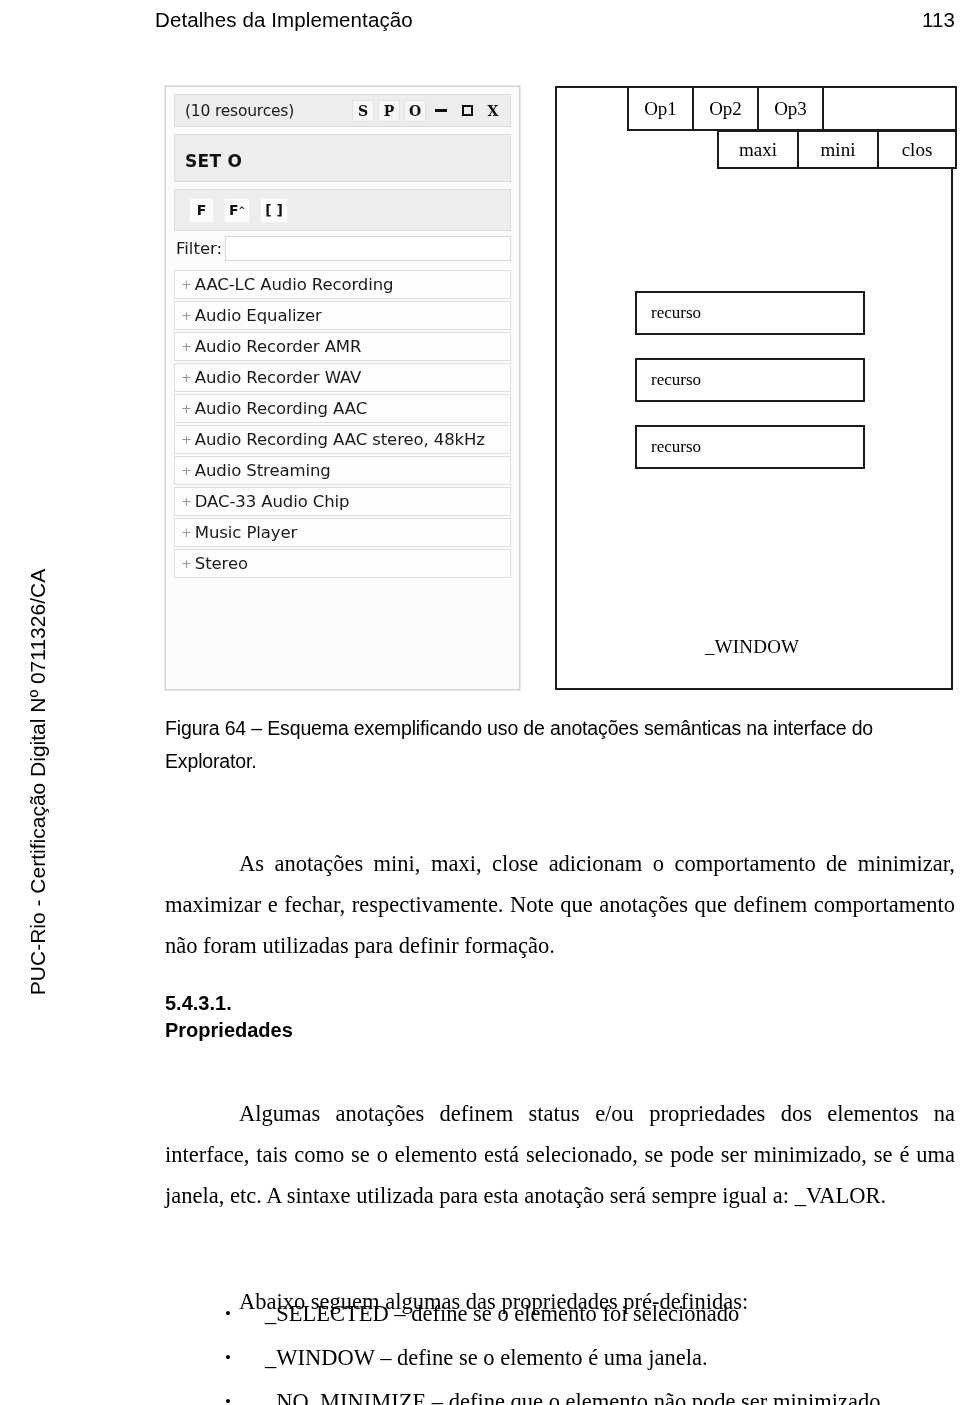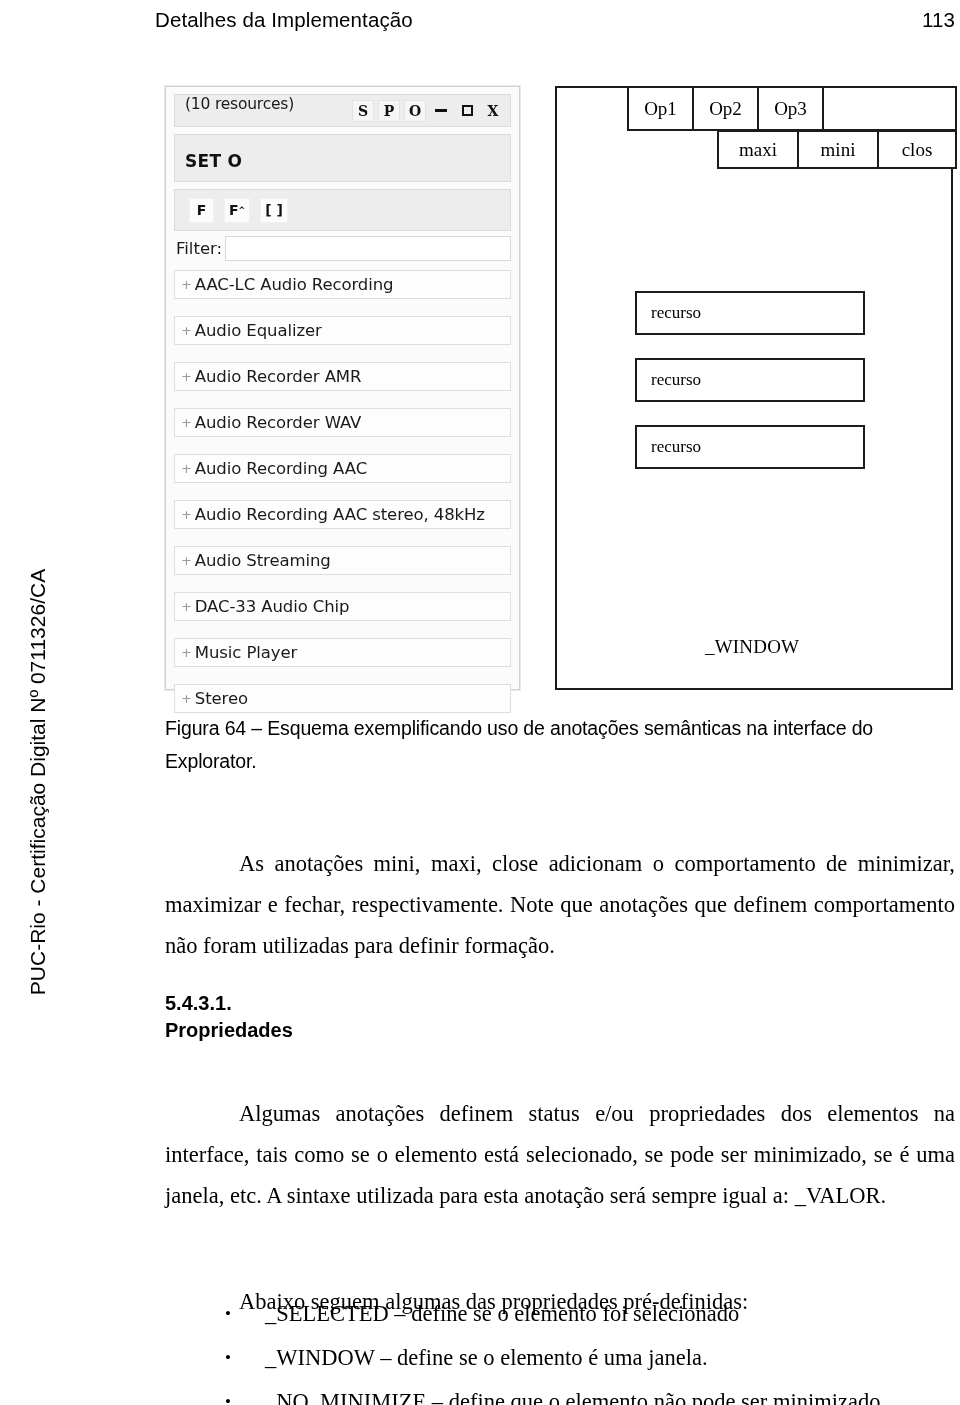--- a/index.html
+++ b/index.html
@@ -68,20 +68,21 @@
   }
   .bar {
     background: #ededed;
     border: 1px solid #dcdcdc;
     box-sizing: border-box;
     margin: 7px 8px 0 8px;
   }
   .titlebar {
     height: 33px;
     display: flex;
+    align-items: center;
     padding: 0 6px 0 10px;
     justify-content: space-between;
   }
   .res-count {
     font-size: 15.5px;
     color: #1a1a1a;
     letter-spacing: -0.2px;
   }
   .win-btns { display: flex; gap: 4px; align-items: center; }
   .wb {
@@ -148,21 +149,21 @@
     border: 1px solid #d8d8d8;
     box-sizing: border-box;
   }
 
   .res-list { margin: 3px 8px 0 8px; }
   .res-item {
     background: #fdfdfd;
     border: 1px solid #dedede;
     box-sizing: border-box;
     min-height: 26px;
-    margin-bottom: 17px;
+    margin-bottom: 2px;
     padding: 2px 4px 2px 6px;
     font-size: 16.5px;
     color: #1a1a1a;
     line-height: 23px;
     letter-spacing: -0.1px;
   }
   .res-item .plus {
     color: #9a9a9a;
     font-size: 13px;
     padding-right: 3px;

